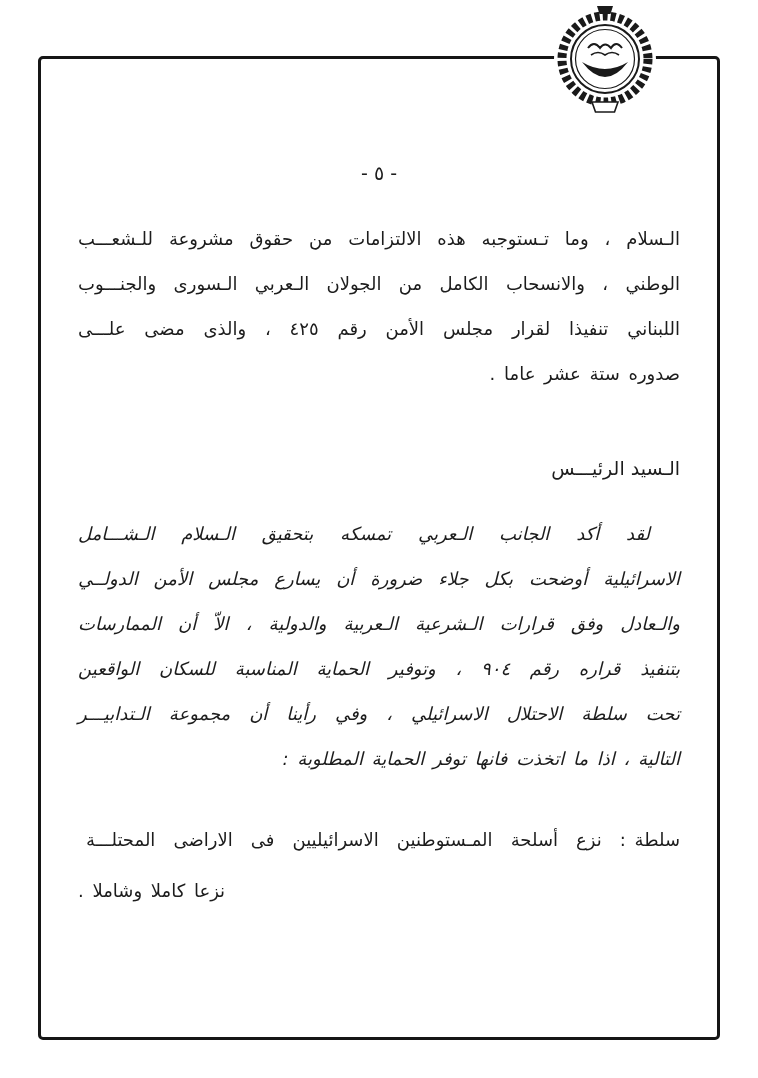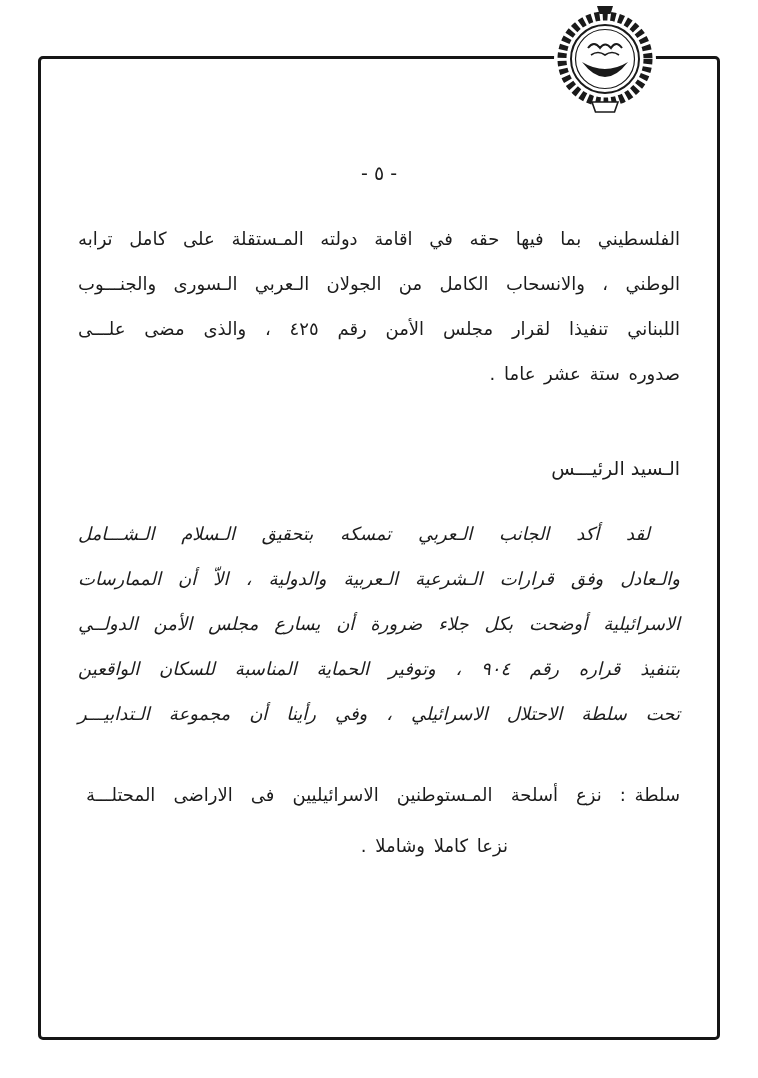--- a/index.html
+++ b/index.html
@@ -73,21 +73,21 @@
     text-align: justify;
     text-align-last: justify;
     margin-left: 8px;
   }
   .item-line2 {
     font-size: 18px;
     line-height: 45px;
     word-spacing: 3px;
     padding-right: 172px;
     margin-top: 6px;
-    text-align: right;
+    text-align: left;
   }
 </style>
 </head>
 <body>
 
 <div class="page-frame"></div>
 
 <div class="emblem">
   <svg viewBox="0 0 106 114" width="106" height="114" aria-hidden="true">
     <ellipse cx="53" cy="57" rx="51" ry="56" fill="#ffffff"></ellipse>
@@ -106,34 +106,35 @@
 
     <path d="M40 100 h26 l-3.5 10 h-19 Z" fill="#ffffff" stroke="#1a1a1a" stroke-width="1.6"></path>
   </svg>
 </div>
 
 <div class="content">
 
   <div class="page-number">- ٥ -</div>
 
   <div class="para1">
-    <div class="line">الفلسطيني بما فيها حقه في اقامة دولته المـستقلة على كامل ترابه</div>
+    <div class="line">الـسلام ، وما تـستوجبه هذه الالتزامات من حقوق مشروعة للـشعـــب</div>
     <div class="line">الوطني ، والانسحاب الكامل من الجولان الـعربي الـسورى والجنـــوب</div>
     <div class="line">اللبناني تنفيذا لقرار مجلس الأمن رقم ٤٢٥ ، والذى مضى علـــى</div>
     <div class="line last">صدوره ستة عشر عاما .</div>
   </div>
 
   <div class="heading">الـسيد الرئيـــس</div>
 
   <div class="para2">
     <div class="line first-indent">لقد أكد الجانب الـعربي تمسكه بتحقيق الـسلام الـشـــامل</div>
+    <div class="line">الاسرائيلية أوضحت بكل جلاء ضرورة أن يسارع مجلس الأمن الدولــي</div>
     <div class="line">والـعادل وفق قرارات الـشرعية الـعربية والدولية ، الاّ أن الممارسات</div>
-    <div class="line">الاسرائيلية أوضحت بكل جلاء ضرورة أن يسارع مجلس الأمن الدولــي</div>
     <div class="line">بتنفيذ قراره رقم ٩٠٤ ، وتوفير الحماية المناسبة للسكان الواقعين</div>
     <div class="line">تحت سلطة الاحتلال الاسرائيلي ، وفي رأينا أن مجموعة الـتدابيـــر</div>
+    <div class="line last">التالية ، اذا ما اتخذت فانها توفر الحماية المطلوبة :</div>
   </div>
 
   <div class="item-row">
     <span class="item-label">سلطة :</span>
     <span class="item-text">نزع أسلحة المـستوطنين الاسرائيليين فى الاراضى المحتلـــة</span>
   </div>
   <div class="item-line2">نزعا كاملا وشاملا .</div>
 
 </div>
 

